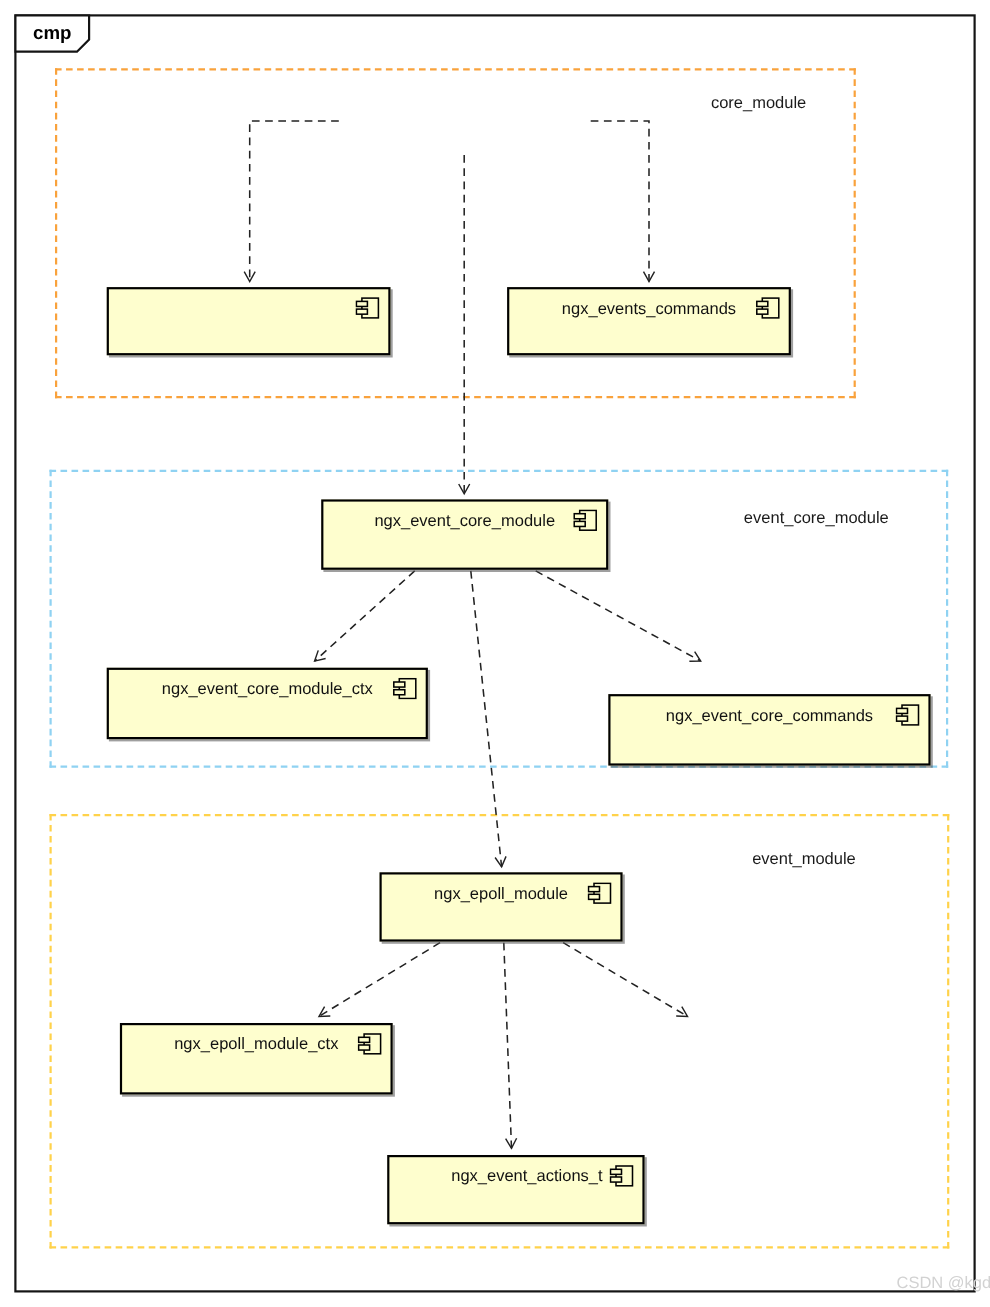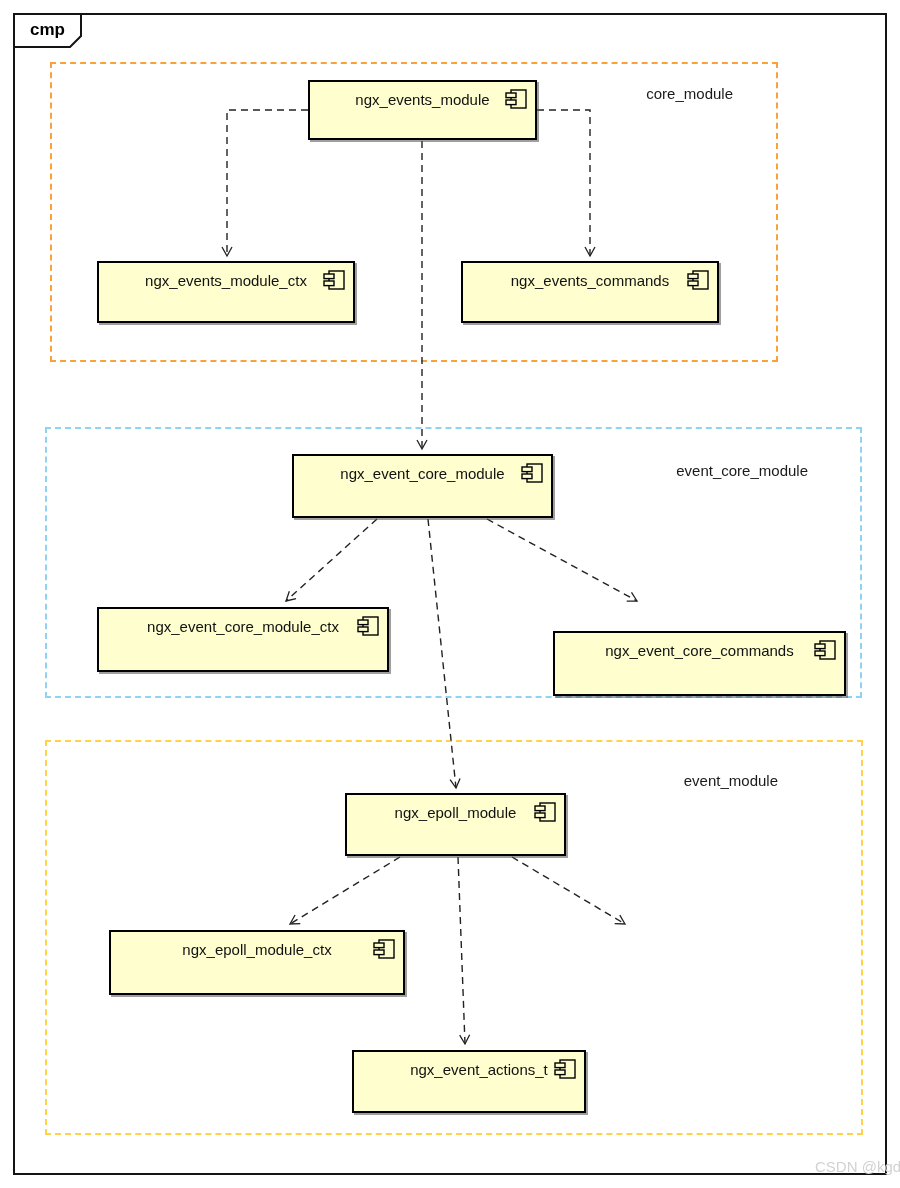--- a/index.html
+++ b/index.html
@@ -31,21 +31,21 @@
              white-space:nowrap;}
   .component .cicon{position:absolute;top:7px;right:7px;}
 
   #c-events-module        {left:308px;top:80px;  width:229px;height:60px;}
   #c-events-module-ctx    {left:97px; top:261px; width:258px;height:62px;}
   #c-events-commands      {left:461px;top:261px; width:258px;height:62px;}
   #c-event-core-module    {left:292px;top:454px; width:261px;height:64px;}
   #c-event-core-module-ctx{left:97px; top:607px; width:292px;height:65px;}
   #c-event-core-commands  {left:553px;top:607px; width:293px;height:65px;margin-top:24px;}
   #c-epoll-module         {left:345px;top:793px; width:221px;height:63px;}
-  #c-epoll-module-ctx     {left:109px;top:930px; width:296px;height:65px;}
+  #c-epoll-module-ctx     {left:109px;top:930px; width:248px;height:65px;}
   #c-epoll-commands       {left:555px;top:930px; width:245px;height:65px;}
   #c-event-actions-t      {left:352px;top:1050px;width:234px;height:63px;padding-left:20px;}
 
   
   #arrows{position:absolute;left:0;top:0;width:900px;height:1188px;pointer-events:none;}
 
   .watermark{position:absolute;left:815px;top:1158px;font-size:15px;
              color:#d2d2d2;white-space:nowrap;}
 </style>
 </head>
@@ -84,30 +84,21 @@
       <path d="M422,141 L422,449" marker-end="url(#arr)"></path>
       <path d="M377,519 L286,601" marker-end="url(#arr)"></path>
       <path d="M428,519 L456,788" marker-end="url(#arr)"></path>
       <path d="M487,519 L637,601" marker-end="url(#arr)"></path>
       <path d="M400,857 L290,924" marker-end="url(#arr)"></path>
       <path d="M458,857 L465,1044" marker-end="url(#arr)"></path>
       <path d="M512,857 L625,924" marker-end="url(#arr)"></path>
     </g>
   </svg>
 
-  <div class="component" id="c-events-module">
-    <span class="label">ngx_events_module</span>
-    <svg class="cicon" width="23" height="20" viewBox="0 0 23 20">
-      <rect x="6" y="1" width="15" height="18" fill="#FEFECE" stroke="#000" stroke-width="1.4"></rect>
-      <rect x="1" y="4" width="10" height="4.6" fill="#FEFECE" stroke="#000" stroke-width="1.4"></rect>
-      <rect x="1" y="11" width="10" height="4.6" fill="#FEFECE" stroke="#000" stroke-width="1.4"></rect>
-    </svg>
-  </div>
   <div class="component" id="c-events-module-ctx">
-    <span class="label">ngx_events_module_ctx</span>
     <svg class="cicon" width="23" height="20" viewBox="0 0 23 20">
       <rect x="6" y="1" width="15" height="18" fill="#FEFECE" stroke="#000" stroke-width="1.4"></rect>
       <rect x="1" y="4" width="10" height="4.6" fill="#FEFECE" stroke="#000" stroke-width="1.4"></rect>
       <rect x="1" y="11" width="10" height="4.6" fill="#FEFECE" stroke="#000" stroke-width="1.4"></rect>
     </svg>
   </div>
   <div class="component" id="c-events-commands">
     <span class="label">ngx_events_commands</span>
     <svg class="cicon" width="23" height="20" viewBox="0 0 23 20">
       <rect x="6" y="1" width="15" height="18" fill="#FEFECE" stroke="#000" stroke-width="1.4"></rect>

